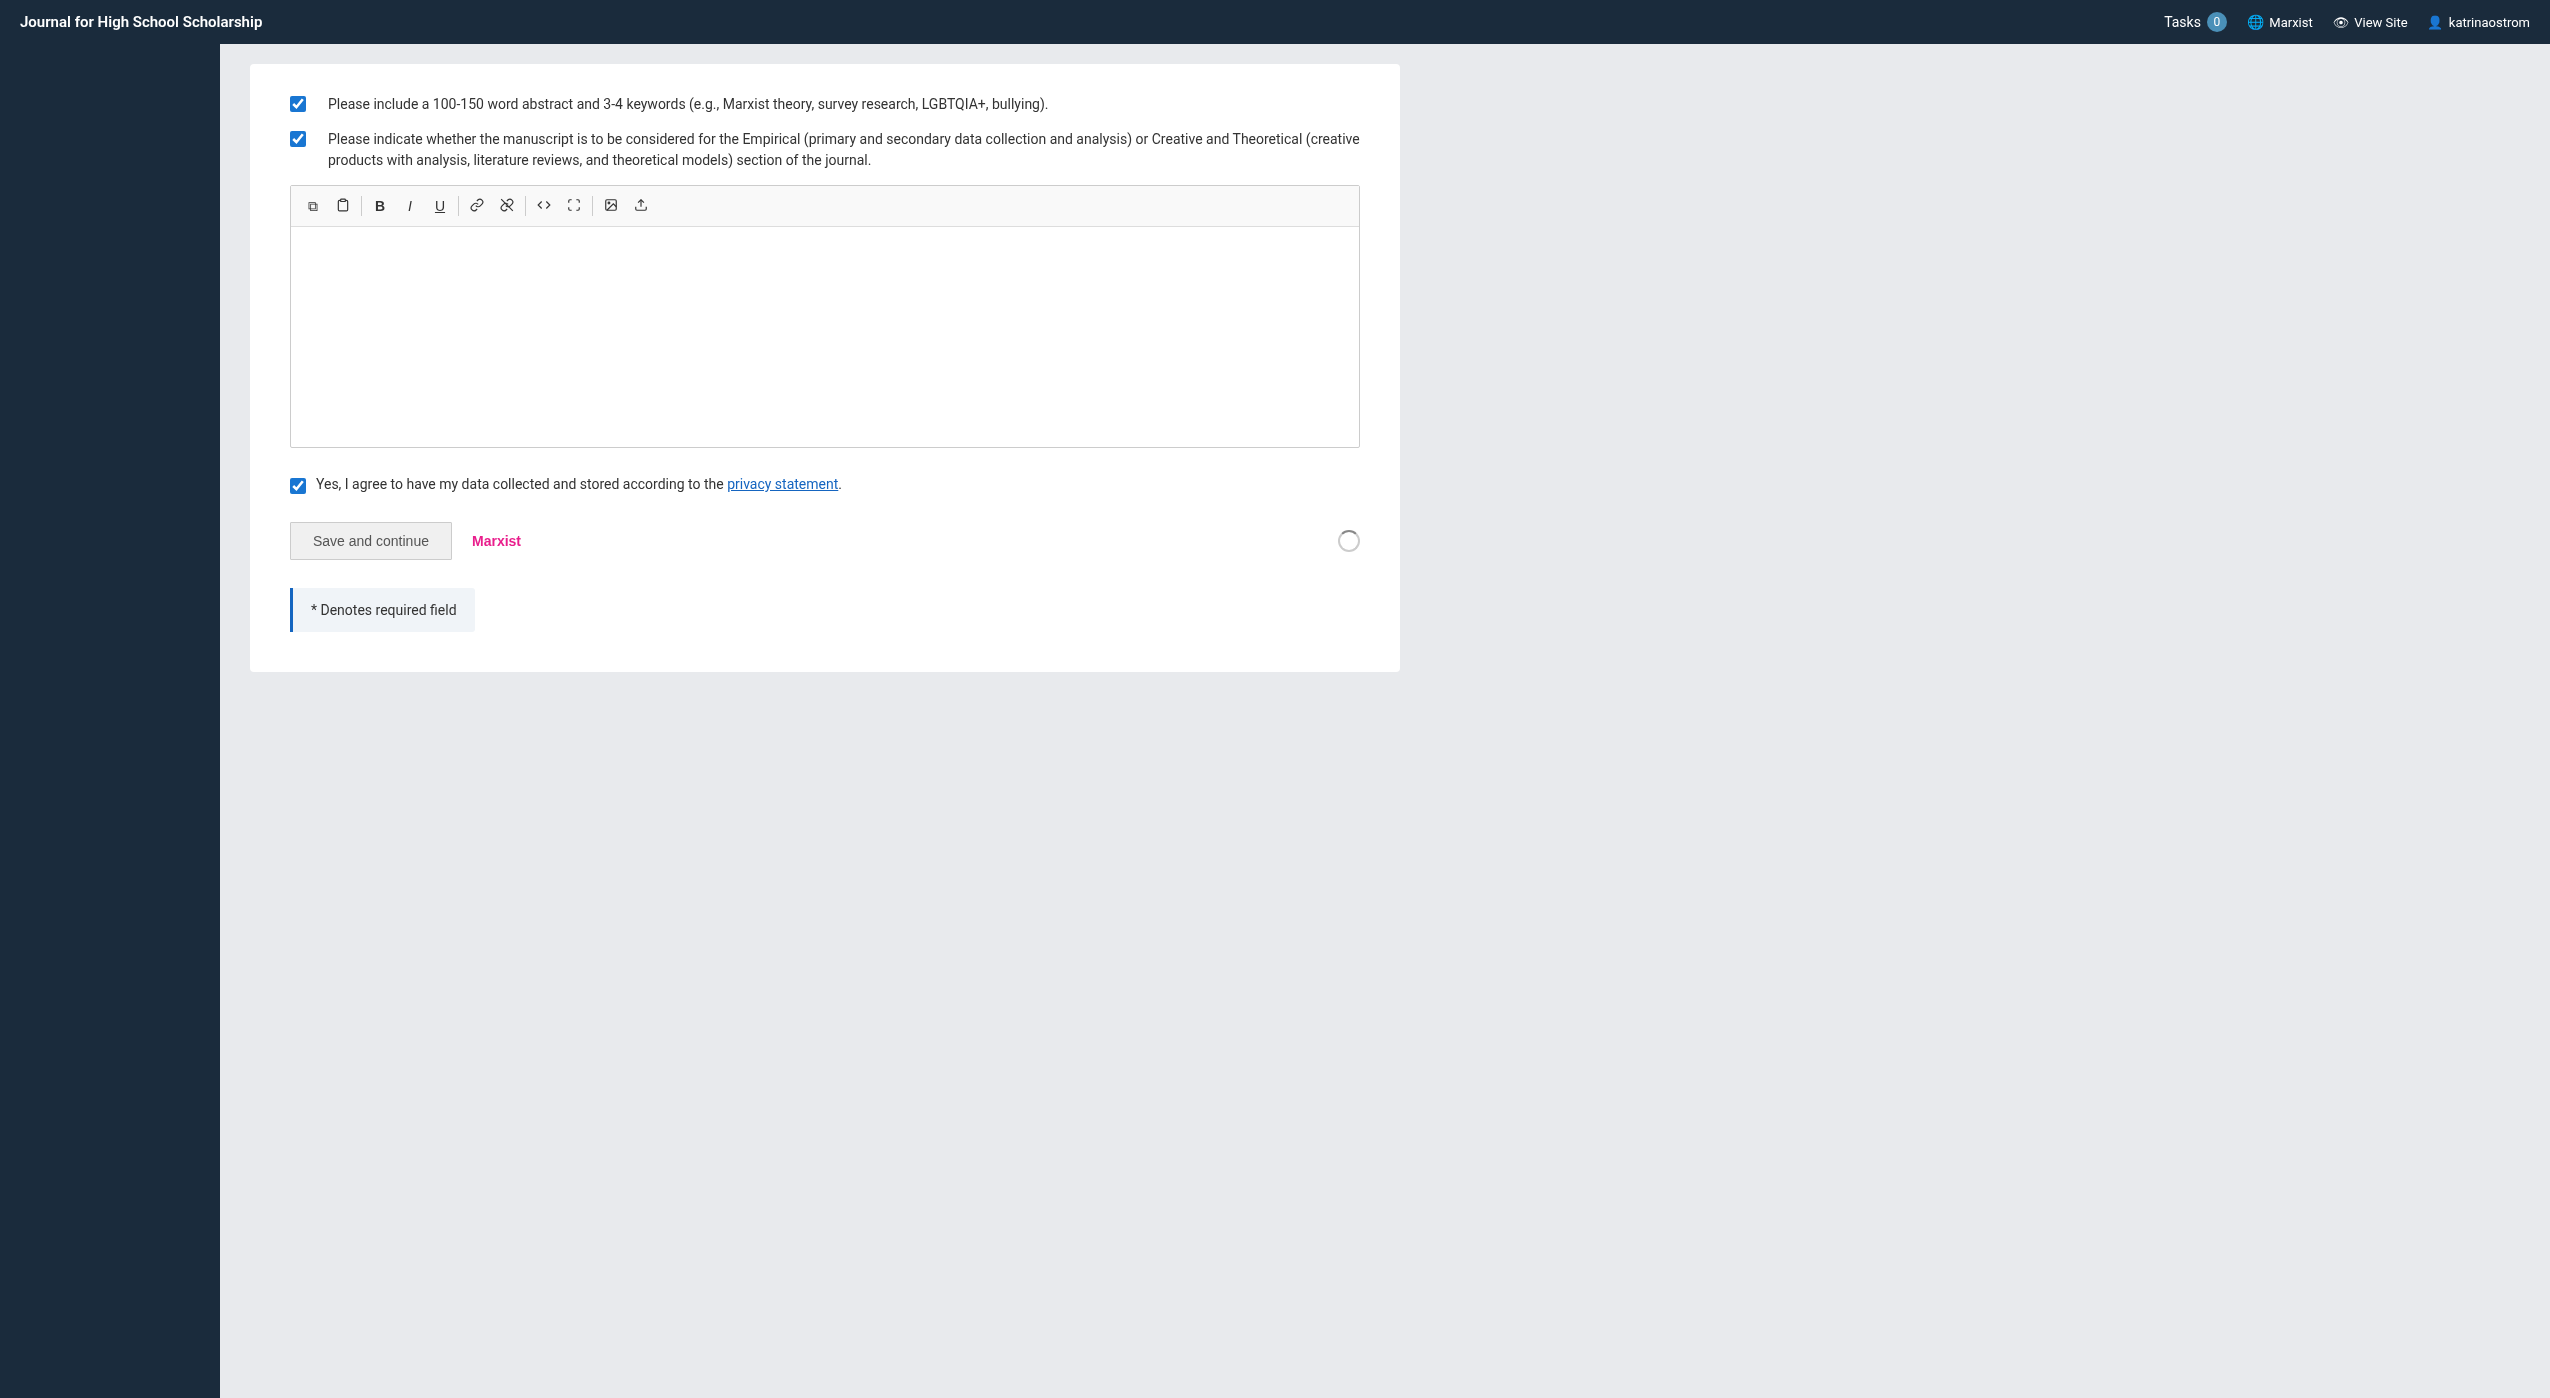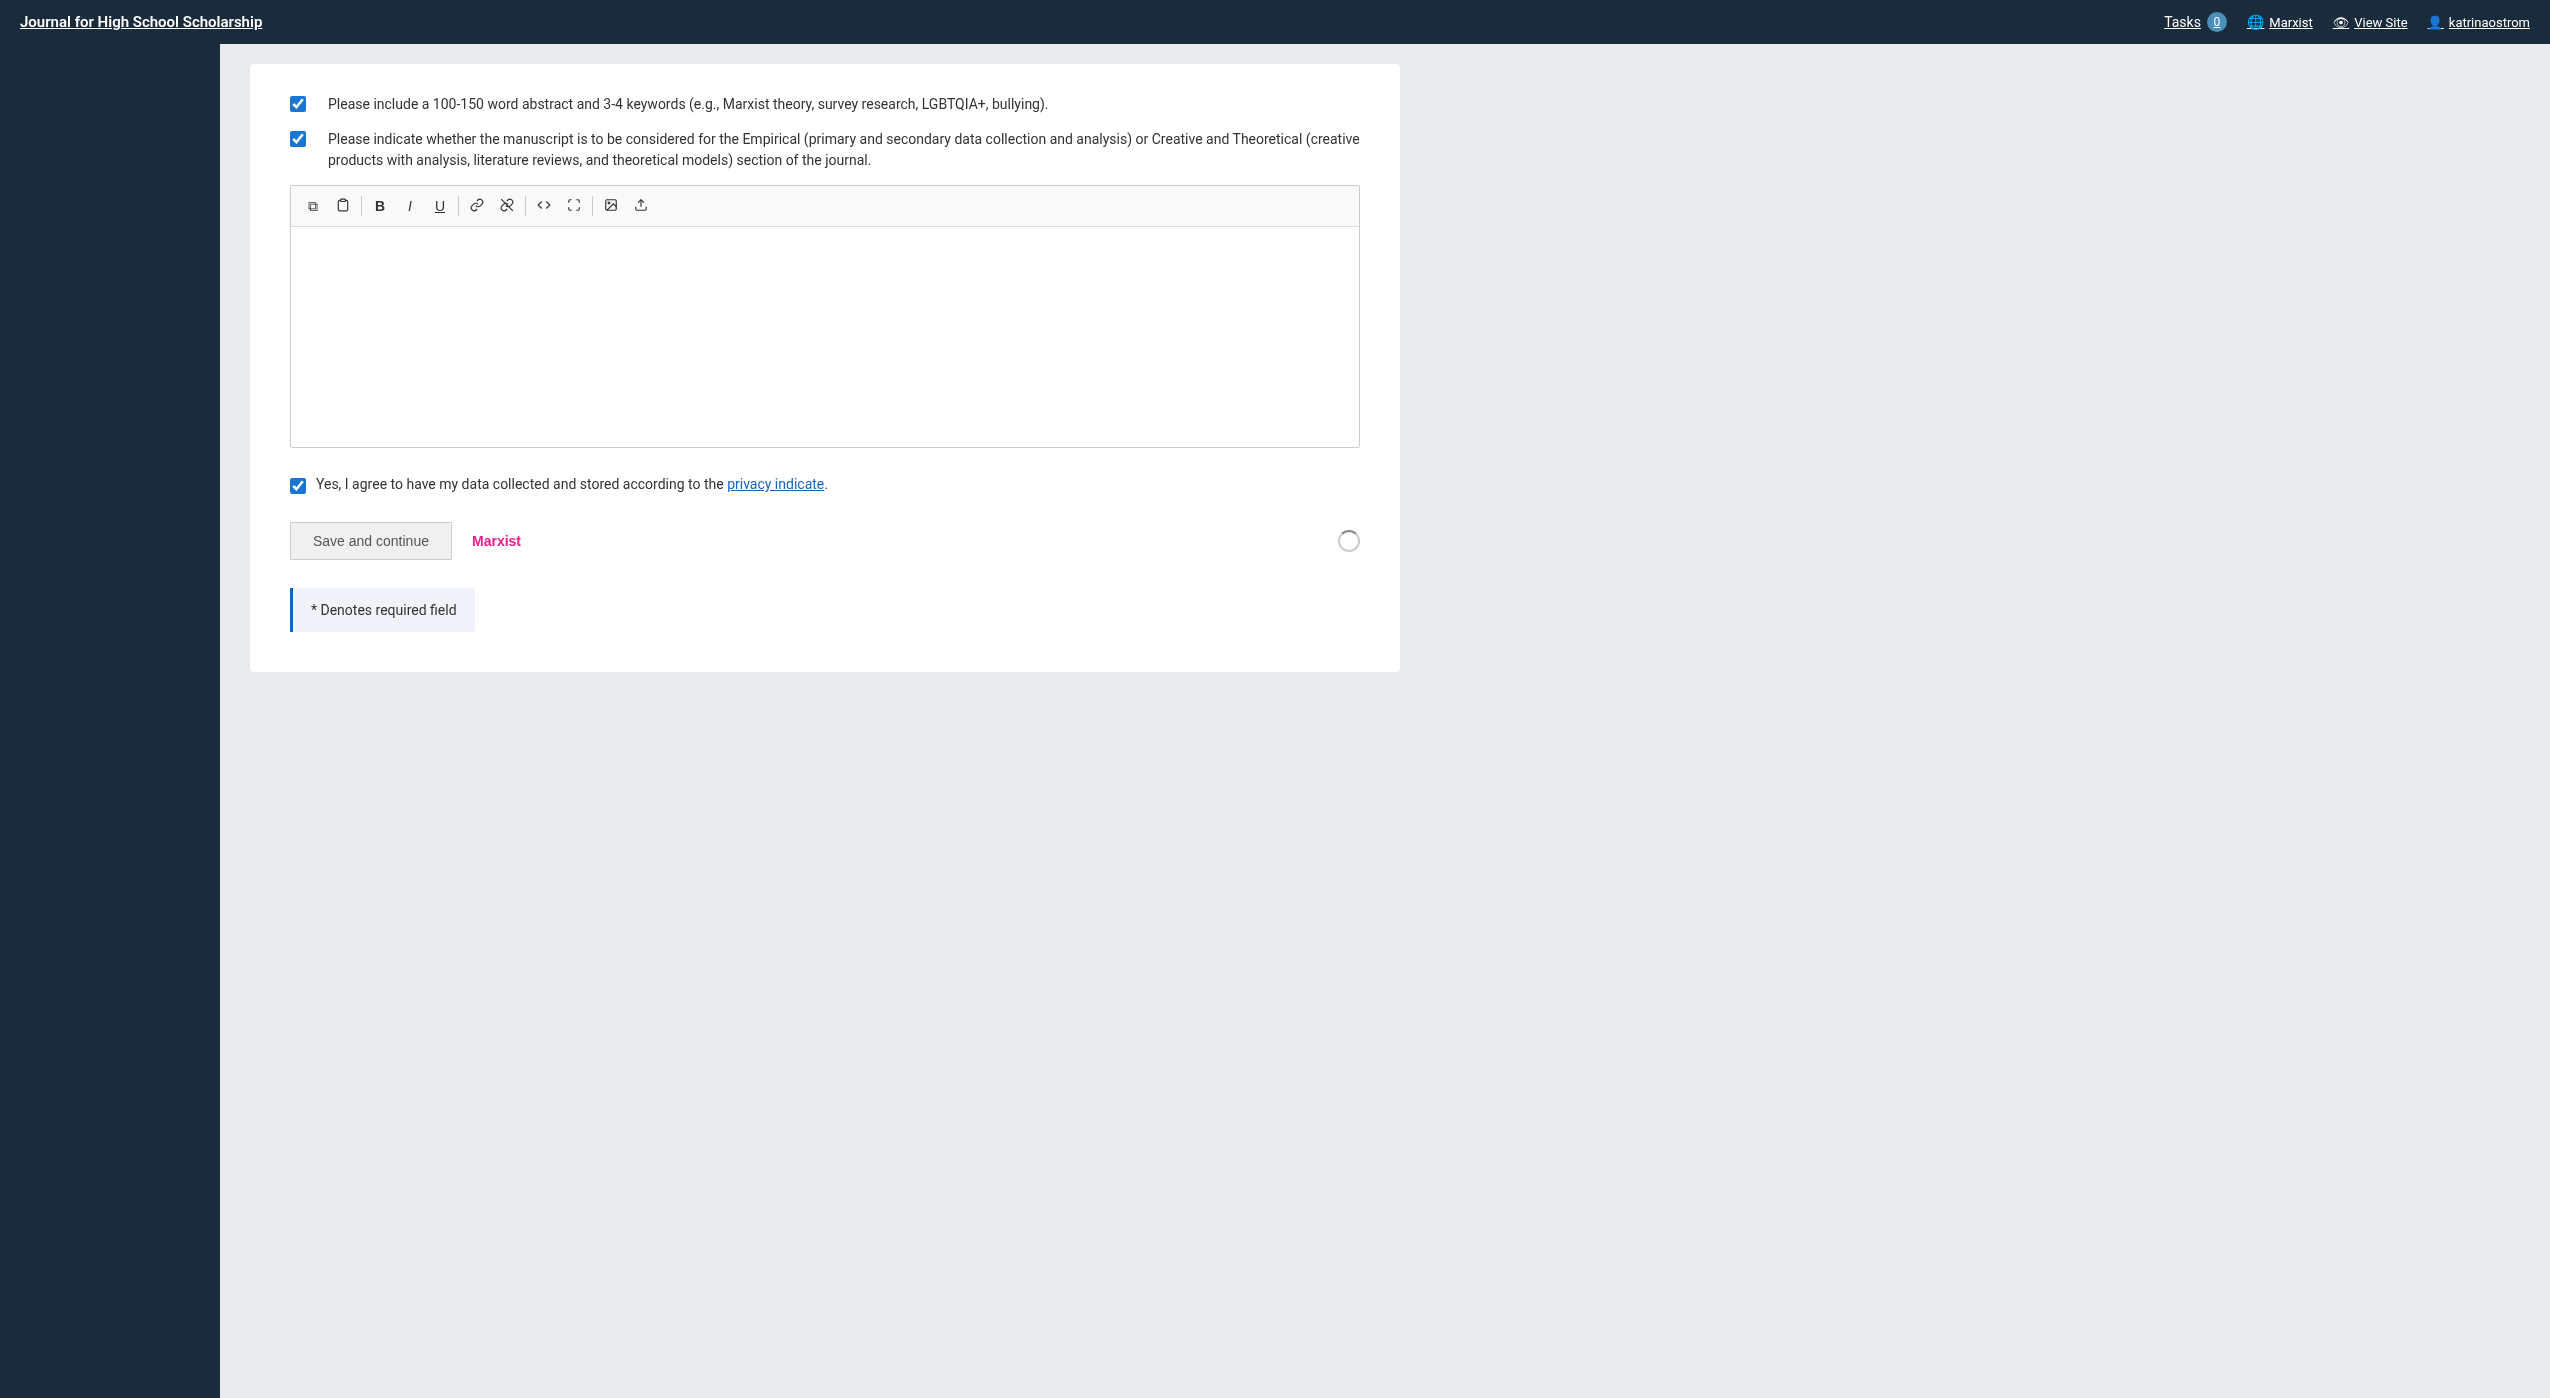--- a/index.html
+++ b/index.html
@@ -15,21 +15,20 @@
       color: white;
       display: flex;
       align-items: center;
       padding: 0 20px;
       height: 44px;
       position: fixed;
       top: 0;
       left: 0;
       right: 0;
       z-index: 100;
-      text-decoration: underline;
     }
     .navbar-brand {
       font-size: 15px;
       font-weight: 600;
       color: white;
       flex: 1;
     }
     .navbar-tasks {
       display: flex;
       align-items: center;
@@ -365,21 +364,21 @@
             </span>
           </button>
         </div>
         <div class="editor-body" contenteditable="true" style=""></div>
       </div>
 
       
       <div class="privacy-row">
         <input type="checkbox" checked="" style="">
         <span>
-          <span>Yes, I agree to have my data collected and stored according to the </span><a class="privacy-link">privacy indicate</a><span>.</span>
+          <span>Yes, I agree to have my data collected and stored according to the </span><a class="privacy-link">privacy statement</a><span>.</span>
         </span>
       </div>
 
       
       <div class="buttons-row">
         <button class="btn-save">Save and continue</button>
         <button class="btn-cancel">Marxist</button>
         <div class="spinner"></div>
       </div>
 

